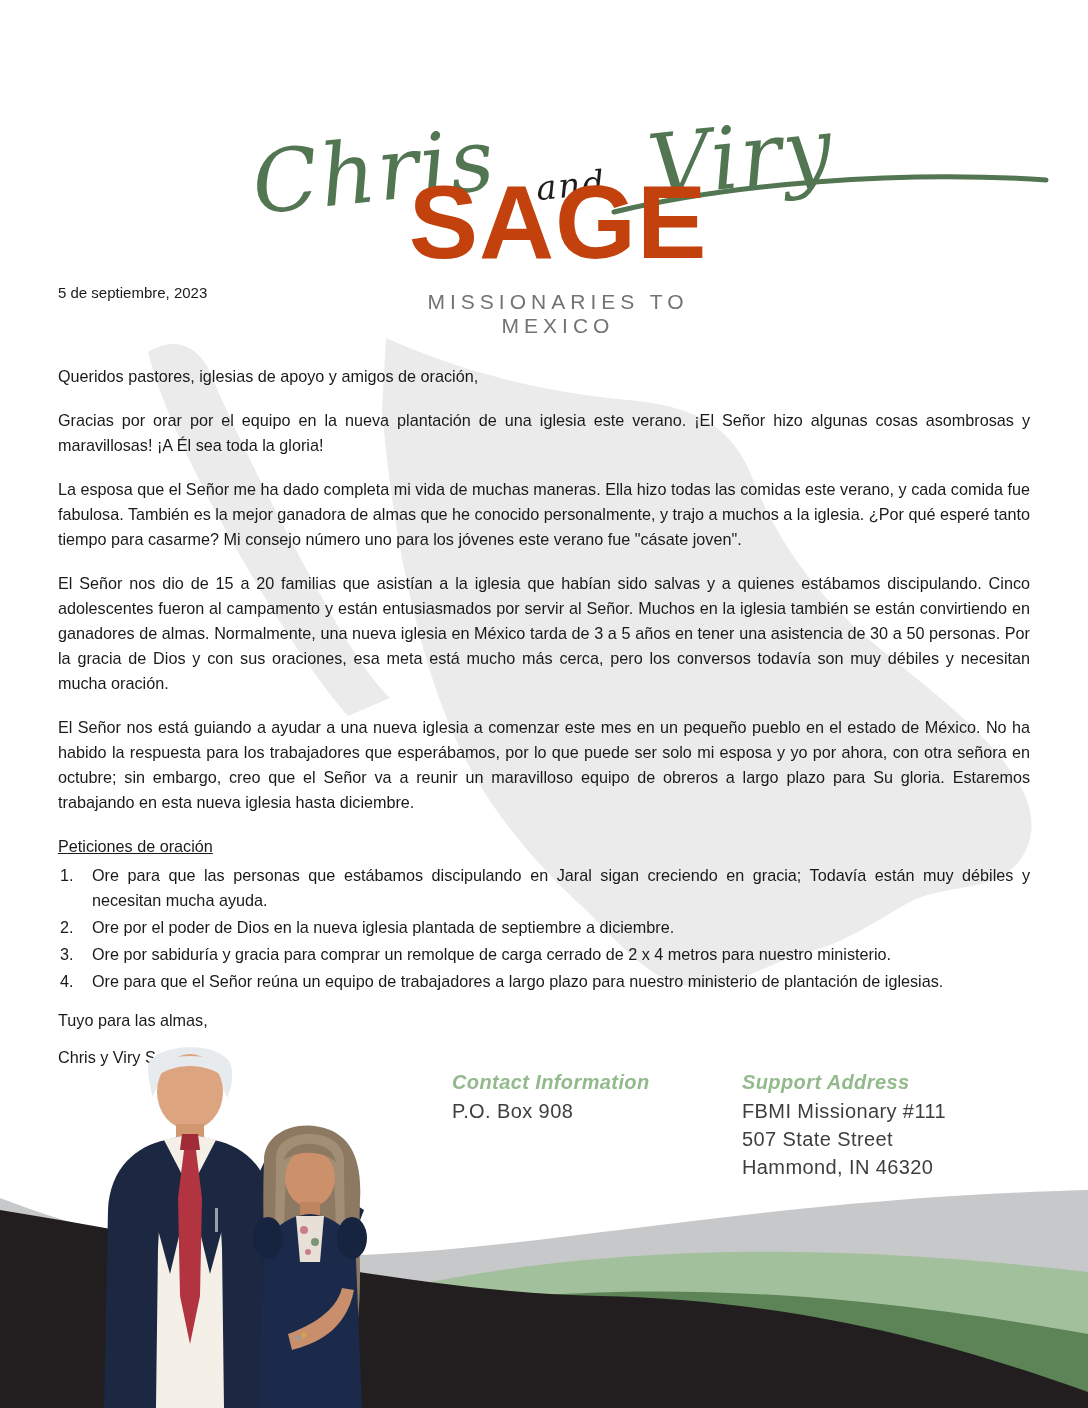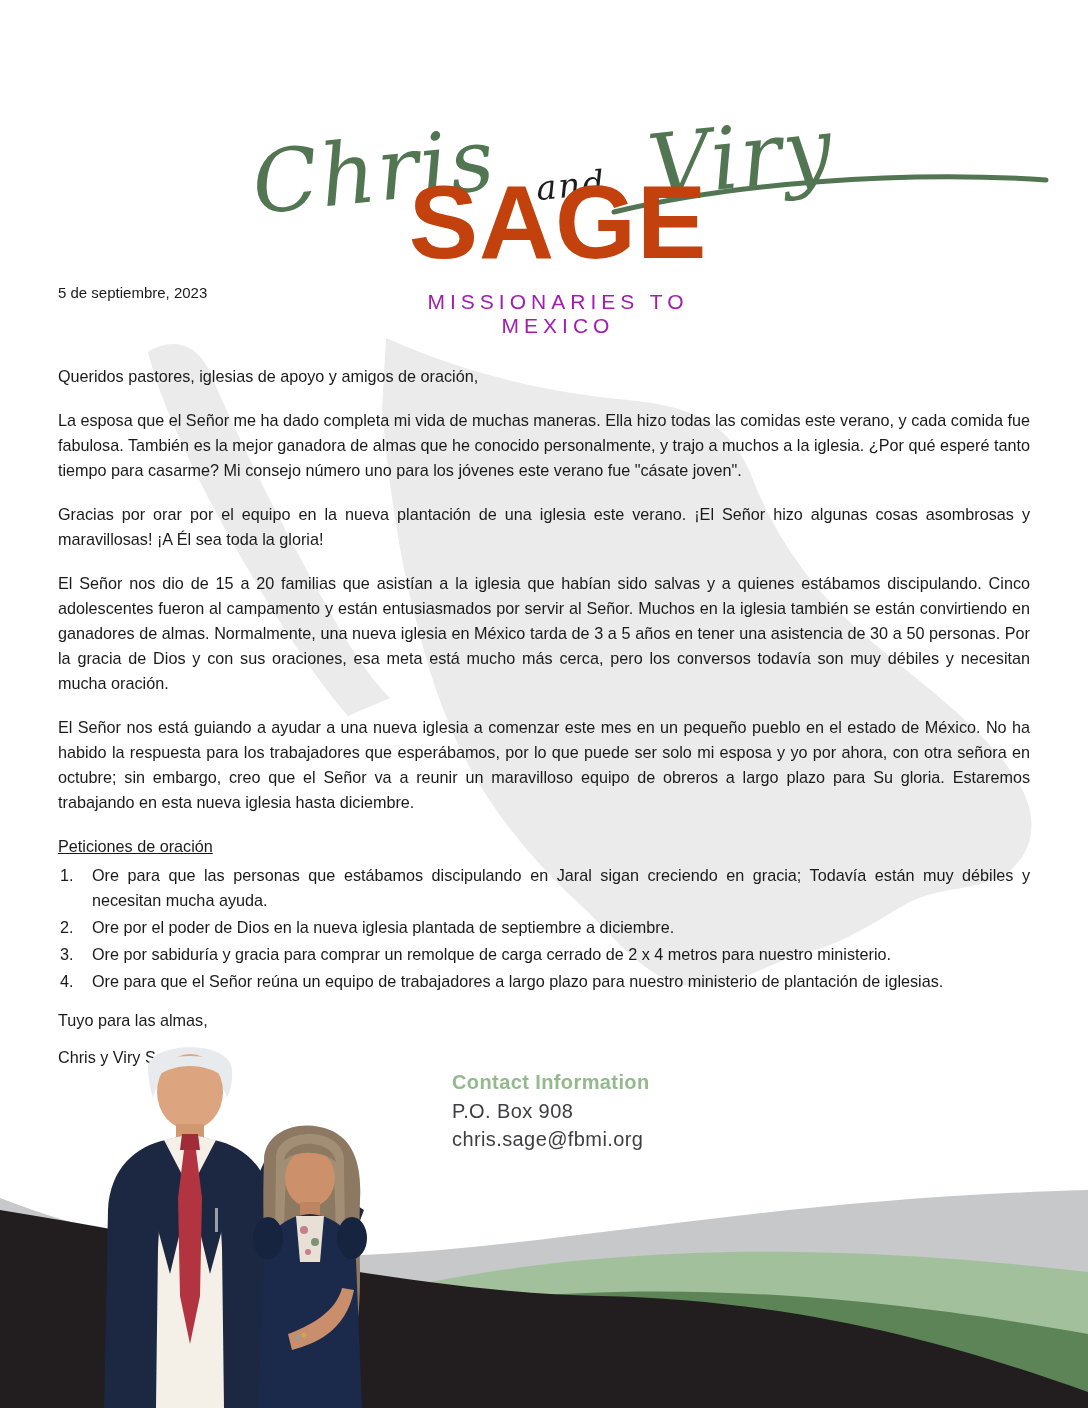--- a/index.html
+++ b/index.html
@@ -19,42 +19,42 @@
   .script-first{left:252px;top:88px;font-size:86px;}
   .script-and{left:536px;top:128px;font-size:34px;color:#1d1d1d;transform:rotate(-5deg);}
   .script-second{left:648px;top:74px;font-size:86px;}
   .swoosh-svg{position:absolute;left:610px;top:110px;width:440px;height:70px;}
   .surname{
     position:absolute;left:378px;top:130px;width:360px;text-align:center;
     font-size:104px;font-weight:bold;letter-spacing:1px;color:#c2410c;line-height:1;
   }
   .tagline{
     position:absolute;left:378px;top:250px;width:360px;text-align:center;
-    font-size:21px;letter-spacing:5px;color:#a21caf;
+    font-size:21px;letter-spacing:5px;color:#737373;
   }
   
   .date{position:absolute;left:58px;top:284px;font-size:15px;z-index:2;}
   
   .letter-body{position:absolute;left:58px;top:358px;width:972px;z-index:2;font-size:16.2px;line-height:25px;}
   .letter-body p{margin:6px 0 19px 0;}
   .salutation{text-align:left;}
   .para{text-align:justify;}
   .prayer-heading{margin:0 0 4px 0 !important;font-weight:normal;}
   .prayer-heading span{text-decoration:underline;}
   .prayer-list{list-style:none;margin:0 0 14px 0;padding:0;}
   .prayer-list li{display:flex;margin:0 0 2px 0;}
   .prayer-list .num{width:32px;flex:0 0 32px;padding-left:2px;}
   .prayer-list .txt{flex:1;text-align:justify;}
   .closing{margin:0 0 12px 0 !important;}
   .signature{margin:0 !important;}
   
   .waves-svg{position:absolute;left:0;top:1146px;width:1088px;height:262px;z-index:1;}
   .couple-svg{position:absolute;left:52px;top:1038px;width:352px;height:370px;z-index:3;}
   .footer-col{position:absolute;top:1068px;z-index:2;font-size:20px;line-height:28px;color:#3e3e40;letter-spacing:0.4px;}
-  .footer-col .col-heading{font-weight:bold;color:#93ba8c;margin-bottom:1px;}
+  .footer-col .col-heading{font-weight:bold;color:#93ba8c;margin-bottom:1px;font-style:italic;}
   .contact-col{left:452px;width:285px;}
   .support-col{left:742px;width:300px;}
 </style>
 </head>
 <body>
 
 <div class="page">
 
   <svg class="map-svg" viewBox="0 0 960 680" aria-hidden="true">
     <g fill="#ebebeb">
@@ -71,22 +71,22 @@
       <path d="M4,62 C120,34 290,20 436,30" stroke="#527552" stroke-width="5" fill="none" stroke-linecap="round"></path>
     </svg>
     <div class="surname">SAGE</div>
     <div class="tagline">MISSIONARIES TO MEXICO</div>
   </header>
 
   <div class="date">5 de septiembre, 2023</div>
 
   <main class="letter-body">
     <p class="salutation">Queridos pastores, iglesias de apoyo y amigos de oración,</p>
+    <p class="para">Gracias por orar por el equipo en la nueva plantación de una iglesia este verano. ¡El Señor hizo algunas cosas asombrosas y maravillosas! ¡A Él sea toda la gloria!</p>
     <p class="para">La esposa que el Señor me ha dado completa mi vida de muchas maneras. Ella hizo todas las comidas este verano, y cada comida fue fabulosa. También es la mejor ganadora de almas que he conocido personalmente, y trajo a muchos a la iglesia. ¿Por qué esperé tanto tiempo para casarme? Mi consejo número uno para los jóvenes este verano fue "cásate joven".</p>
-    <p class="para">Gracias por orar por el equipo en la nueva plantación de una iglesia este verano. ¡El Señor hizo algunas cosas asombrosas y maravillosas! ¡A Él sea toda la gloria!</p>
     <p class="para">El Señor nos dio de 15 a 20 familias que asistían a la iglesia que habían sido salvas y a quienes estábamos discipulando. Cinco adolescentes fueron al campamento y están entusiasmados por servir al Señor. Muchos en la iglesia también se están convirtiendo en ganadores de almas. Normalmente, una nueva iglesia en México tarda de 3 a 5 años en tener una asistencia de 30 a 50 personas. Por la gracia de Dios y con sus oraciones, esa meta está mucho más cerca, pero los conversos todavía son muy débiles y necesitan mucha oración.</p>
     <p class="para">El Señor nos está guiando a ayudar a una nueva iglesia a comenzar este mes en un pequeño pueblo en el estado de México. No ha habido la respuesta para los trabajadores que esperábamos, por lo que puede ser solo mi esposa y yo por ahora, con otra señora en octubre; sin embargo, creo que el Señor va a reunir un maravilloso equipo de obreros a largo plazo para Su gloria. Estaremos trabajando en esta nueva iglesia hasta diciembre.</p>
 
     <p class="prayer-heading"><span>Peticiones de oración</span></p>
     <ol class="prayer-list">
       <li>
         <span class="num">1.</span>
         <span class="txt">Ore para que las personas que estábamos discipulando en Jaral sigan creciendo en gracia; Todavía están muy débiles y necesitan mucha ayuda.</span>
       </li>
       <li>
@@ -147,16 +147,21 @@
       <ellipse cx="300" cy="200" rx="15" ry="21" fill="#16243f"></ellipse>
       <path d="M302,252 C294,294 262,306 240,312 L236,296 C258,288 284,274 290,250 Z" fill="#c98e6b"></path>
       <circle cx="246" cy="300" r="2.5" fill="#9c9c9c"></circle>
       <circle cx="252" cy="297" r="2.5" fill="#caa84e"></circle>
     </g>
   </svg>
 
   <div class="footer-col contact-col">
     <div class="col-heading">Contact Information</div>
     <div>P.O. Box 908</div>
-    <div>chris.sage@fbmi.org</div>
+  </div>
+  <div class="footer-col support-col">
+    <div class="col-heading">Support Address</div>
+    <div>FBMI Missionary #111</div>
+    <div>507 State Street</div>
+    <div>Hammond, IN 46320</div>
   </div>
 
 </div>
 
 </body></html>

